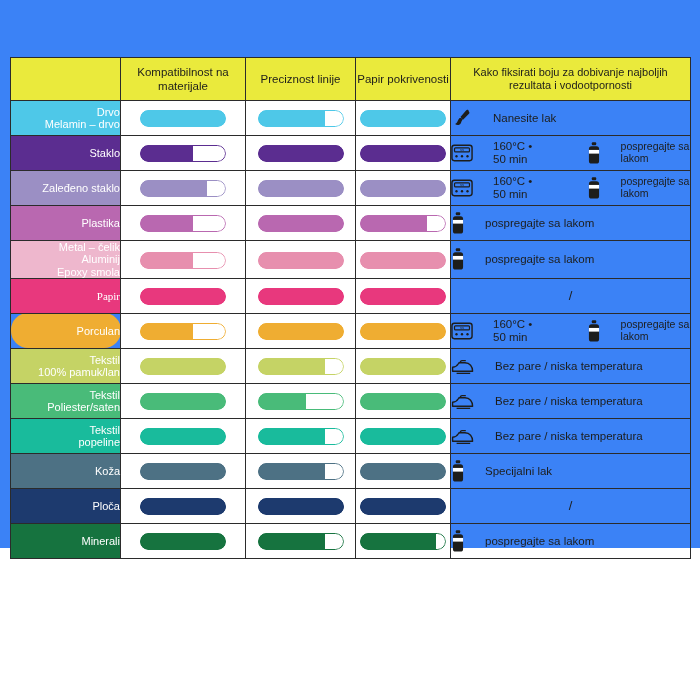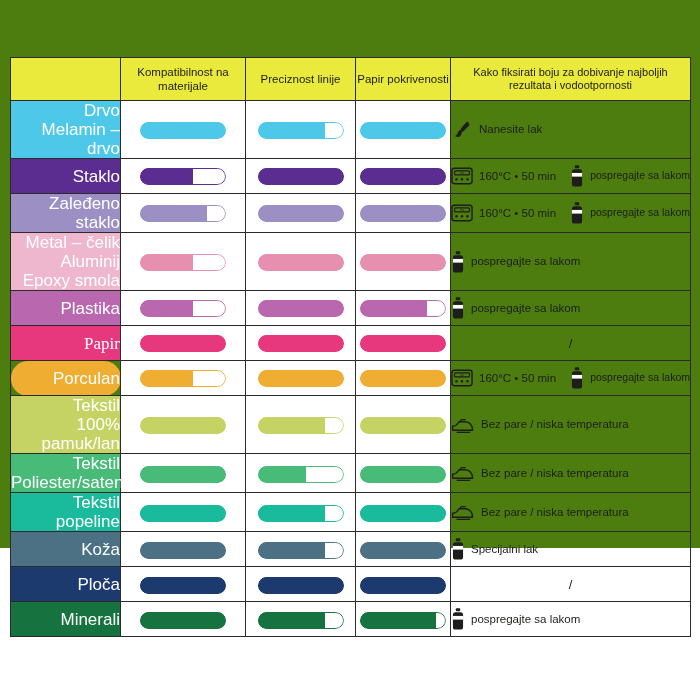--- a/index.html
+++ b/index.html
@@ -7,21 +7,21 @@
     padding: 0;
     width: 700px;
     height: 700px;
     background: #ffffff;
     font-family: "Liberation Sans", sans-serif;
   }
   #sheet {
     position: relative;
     width: 700px;
     height: 548px;
-    background: #4d7c0f;
+    background: #3b82f6;
   }
   table.matrix {
     position: absolute;
     left: 10px;
     top: 57px;
     border-collapse: collapse;
     table-layout: fixed;
     width: 680px;
   }
   table.matrix td, table.matrix th {
@@ -49,21 +49,21 @@
   }
   thead th.fix-head {
     font-size: 11px;
     padding: 0 6px;
   }
 
   td.matlabel {
     text-align: right;
     padding: 3px 8px 3px 4px;
     color: #ffffff;
-    font-size: 17px;
+    font-size: 11px;
     line-height: 1.12;
     height: 34px;
     margin-left: 20px;
   }
   td.bar-cell {
     text-align: center;
     height: 34px;
     background: #ffffff;
   }
   .bar {
@@ -92,21 +92,21 @@
 
   td.fix-cell {
     padding: 3px 6px;
     font-size: 11.5px;
     color: #1d1d1b;
     height: 34px;
   }
   .fix-inner {
     display: flex;
     align-items: center;
-    gap: 6px;
+    gap: 20px;
     min-height: 26px;
   }
   .fix-inner.center {
     justify-content: center;
   }
   .fix-text { line-height: 1.1; }
   .fix-text.small { font-size: 10.5px; }
   .slash { font-size: 13px; }
   .icon { flex: 0 0 auto; display: inline-block; }
   .spacer { flex: 1 1 auto; }
@@ -212,48 +212,48 @@
                   <rect x="5.5" y="0.8" width="5" height="3.2" rx="1" fill="#1d1d1b"></rect>
                   <rect x="2.2" y="5.2" width="11.6" height="19.8" rx="3" fill="#1d1d1b"></rect>
                   <rect x="2.2" y="9.5" width="11.6" height="4.2" fill="#ffffff"></rect>
                 </svg>
               </span>
               <span class="fix-text small">pospregajte sa lakom</span>
             </div>
           </td>
         </tr>
         <tr>
+          <td class="matlabel" style="background:#b968b0;">
+            <div>Plastika</div>
+          </td>
+          <td class="bar-cell"><span class="bar"><span class="fill" style="width:62%; background:#b968b0;"></span><span class="ring" style="border-color:#b968b0;"></span></span></td>
+          <td class="bar-cell"><span class="bar full"><span class="fill" style="width:100%; background:#b968b0;"></span><span class="ring" style="border-color:#b968b0;"></span></span></td>
+          <td class="bar-cell"><span class="bar"><span class="fill" style="width:78%; background:#b968b0;"></span><span class="ring" style="border-color:#b968b0;"></span></span></td>
+          <td class="fix-cell">
+            <div class="fix-inner">
+              <span class="icon">
+                <svg width="14" height="24" viewBox="0 0 16 26">
+                  <rect x="5.5" y="0.8" width="5" height="3.2" rx="1" fill="#1d1d1b"></rect>
+                  <rect x="2.2" y="5.2" width="11.6" height="19.8" rx="3" fill="#1d1d1b"></rect>
+                  <rect x="2.2" y="9.5" width="11.6" height="4.2" fill="#ffffff"></rect>
+                </svg>
+              </span>
+              <span class="fix-text">pospregajte sa lakom</span>
+            </div>
+          </td>
+        </tr>
+        <tr>
           <td class="matlabel" style="background:#eeb7cd;">
             <div>Metal – čelik</div>
             <div>Aluminij</div>
             <div>Epoxy smola</div>
           </td>
           <td class="bar-cell"><span class="bar"><span class="fill" style="width:62%; background:#e78fae;"></span><span class="ring" style="border-color:#e78fae;"></span></span></td>
           <td class="bar-cell"><span class="bar full"><span class="fill" style="width:100%; background:#e78fae;"></span><span class="ring" style="border-color:#e78fae;"></span></span></td>
           <td class="bar-cell"><span class="bar full"><span class="fill" style="width:100%; background:#e78fae;"></span><span class="ring" style="border-color:#e78fae;"></span></span></td>
-          <td class="fix-cell">
-            <div class="fix-inner">
-              <span class="icon">
-                <svg width="14" height="24" viewBox="0 0 16 26">
-                  <rect x="5.5" y="0.8" width="5" height="3.2" rx="1" fill="#1d1d1b"></rect>
-                  <rect x="2.2" y="5.2" width="11.6" height="19.8" rx="3" fill="#1d1d1b"></rect>
-                  <rect x="2.2" y="9.5" width="11.6" height="4.2" fill="#ffffff"></rect>
-                </svg>
-              </span>
-              <span class="fix-text">pospregajte sa lakom</span>
-            </div>
-          </td>
-        </tr>
-        <tr>
-          <td class="matlabel" style="background:#b968b0;">
-            <div>Plastika</div>
-          </td>
-          <td class="bar-cell"><span class="bar"><span class="fill" style="width:62%; background:#b968b0;"></span><span class="ring" style="border-color:#b968b0;"></span></span></td>
-          <td class="bar-cell"><span class="bar full"><span class="fill" style="width:100%; background:#b968b0;"></span><span class="ring" style="border-color:#b968b0;"></span></span></td>
-          <td class="bar-cell"><span class="bar"><span class="fill" style="width:78%; background:#b968b0;"></span><span class="ring" style="border-color:#b968b0;"></span></span></td>
           <td class="fix-cell">
             <div class="fix-inner">
               <span class="icon">
                 <svg width="14" height="24" viewBox="0 0 16 26">
                   <rect x="5.5" y="0.8" width="5" height="3.2" rx="1" fill="#1d1d1b"></rect>
                   <rect x="2.2" y="5.2" width="11.6" height="19.8" rx="3" fill="#1d1d1b"></rect>
                   <rect x="2.2" y="9.5" width="11.6" height="4.2" fill="#ffffff"></rect>
                 </svg>
               </span>
               <span class="fix-text">pospregajte sa lakom</span>

